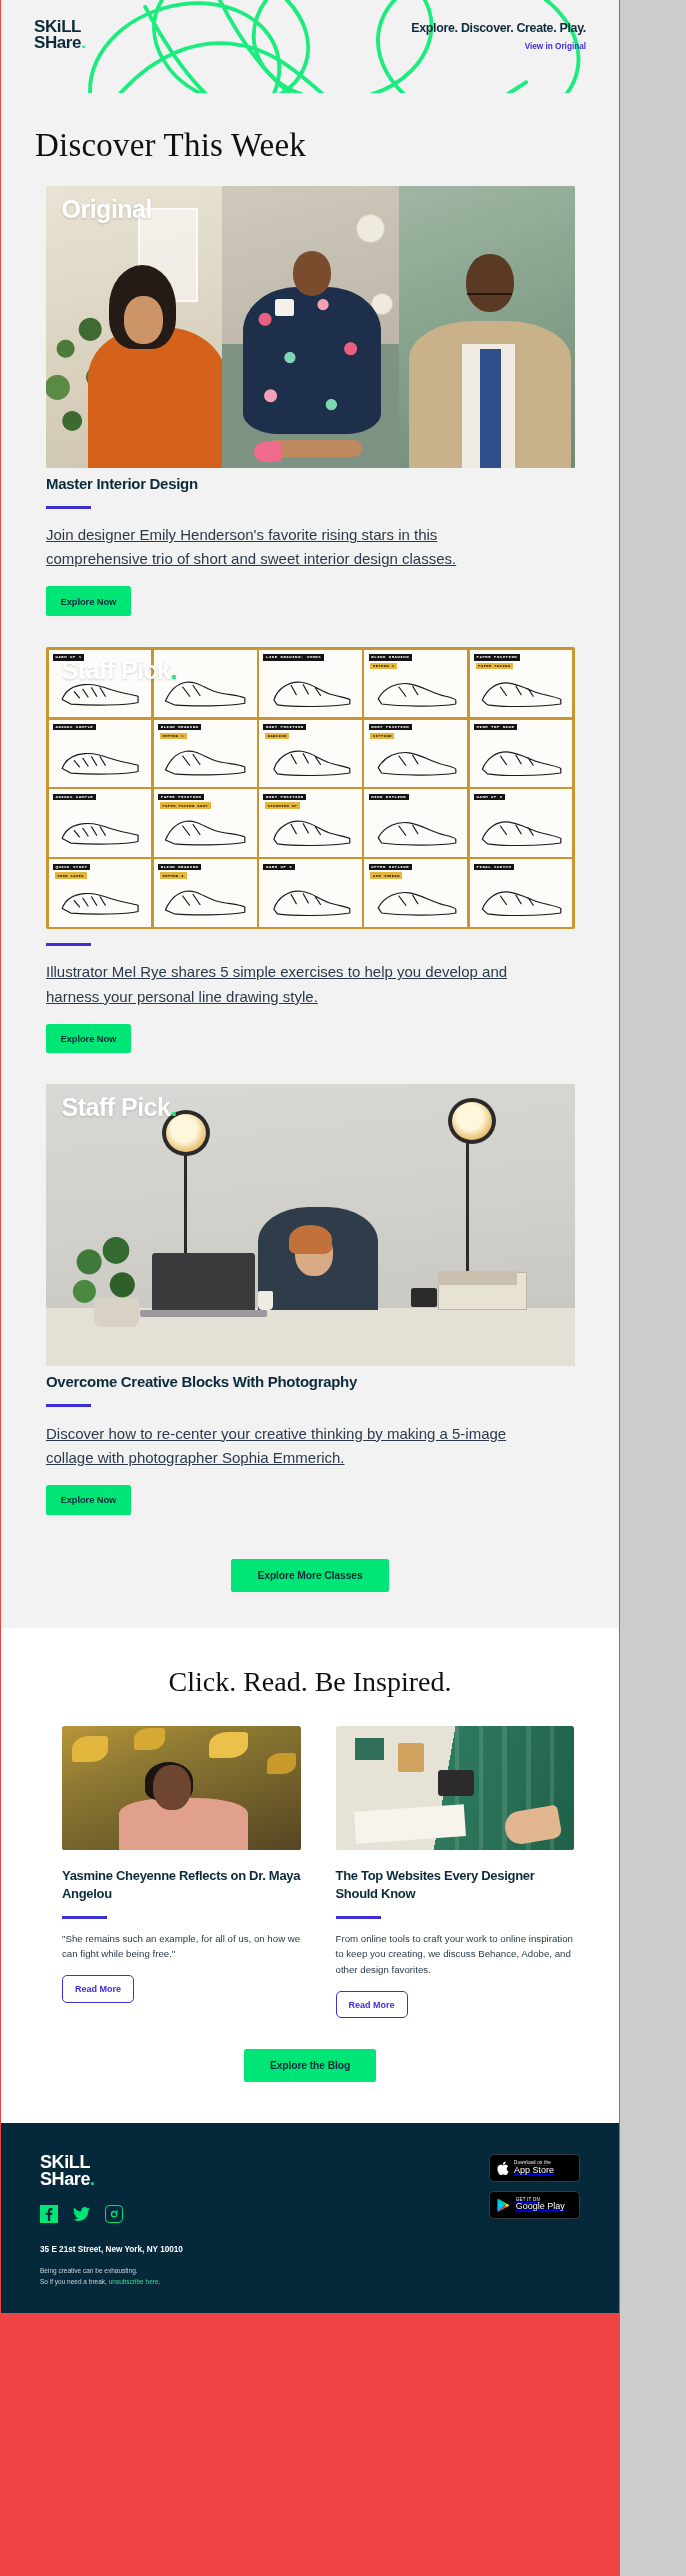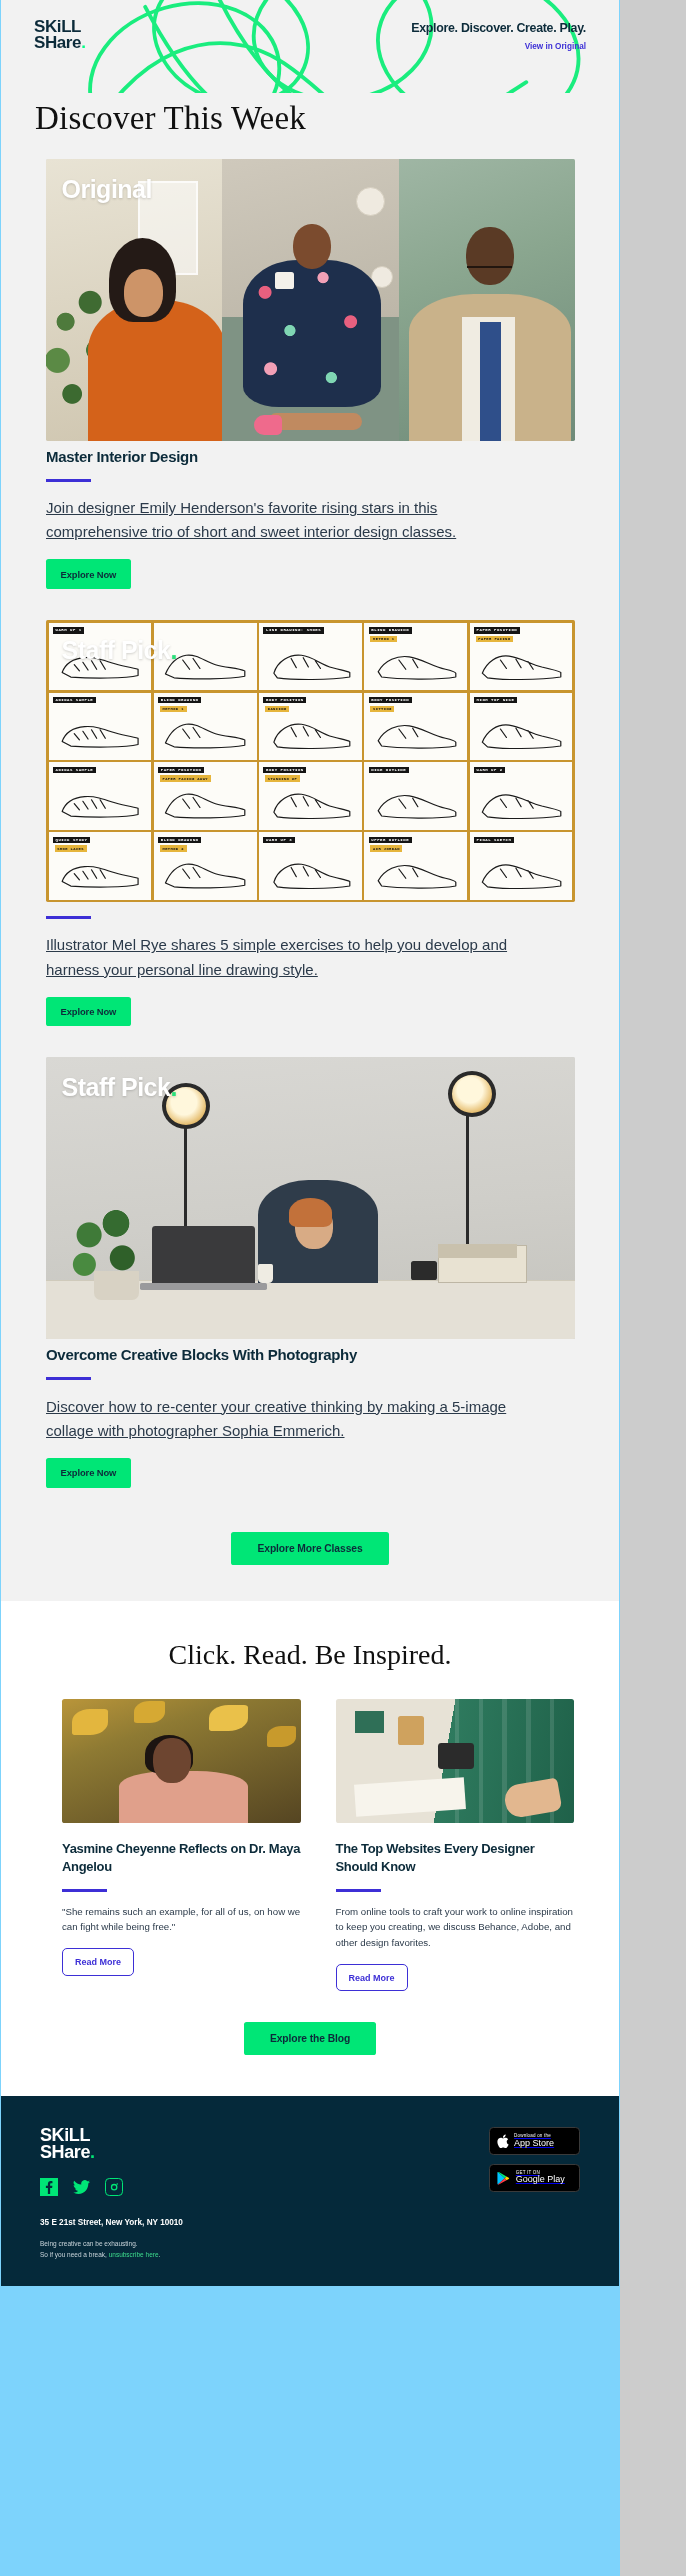--- a/index.html
+++ b/index.html
@@ -4,21 +4,21 @@
 <style>
   * { box-sizing: border-box; margin: 0; padding: 0; }
   html, body {
     width: 687px;
     background: #cccccc;
     font-family: "Liberation Sans", sans-serif;
   }
   .page {
     width: 620px;
     min-height: 2576px;
-    background: #7dd3fc;
+    background: #ef4444;
     position: relative;
   }
   .email {
     width: 618px;
     margin: 0 auto;
     background: #f2f2f2;
     position: relative;
     overflow: hidden;
   }
 
@@ -66,20 +66,21 @@
     font-weight: 700;
     color: #3d2fd6;
     text-decoration: none;
   }
 
   
   .hero-title-wrap {
     position: relative;
     z-index: 3;
     padding: 6.9px 0 22px 34px;
+    margin-top: 27px;
   }
   .hero-title {
     font-family: "Liberation Serif", serif;
     font-size: 33px;
     font-weight: 400;
     color: #101010;
     letter-spacing: 0.2px;
   }
 
   
@@ -88,21 +89,21 @@
   .card-media {
     position: relative;
     width: 529px;
     height: 282px;
     overflow: hidden;
     border-radius: 1.7px;
     background: #ddd;
   }
   .badge {
     position: absolute;
-    top: 16px;
+    top: 9px;
     left: 15.5px;
     z-index: 6;
     color: #ffffff;
     font-size: 25px;
     font-weight: 800;
     letter-spacing: -0.5px;
     text-shadow: 0 0.9px 2.6px rgba(0,0,0,.18);
   }
   .badge .gdot { color: #2ae07a; }
   .card-title {

